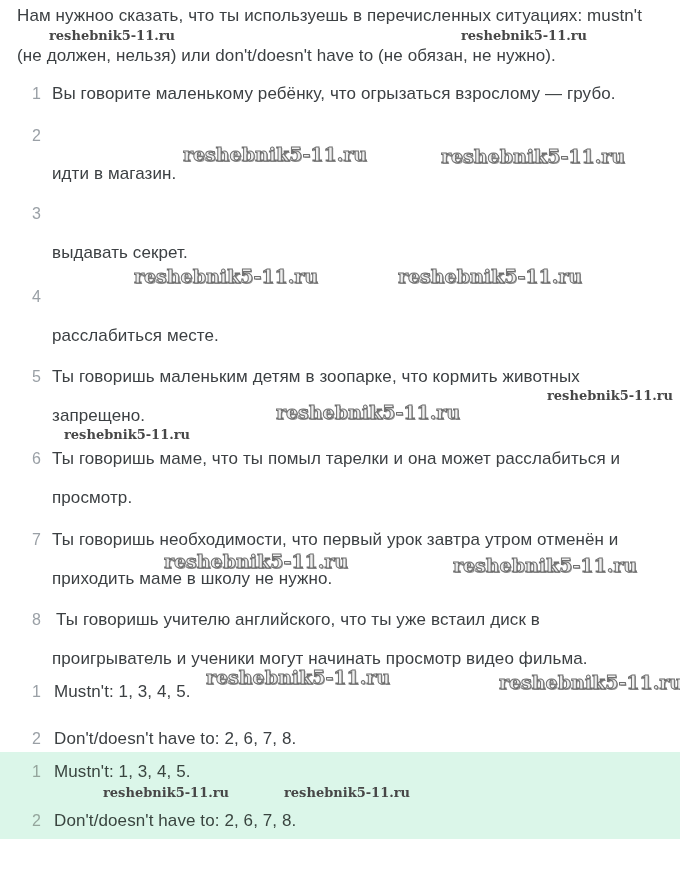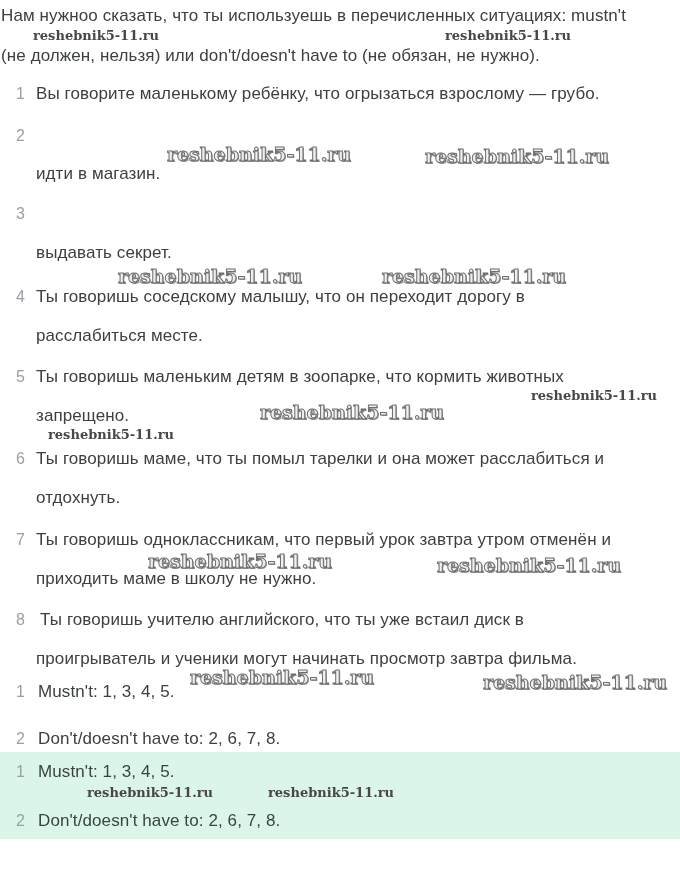--- a/index.html
+++ b/index.html
@@ -1,18 +1,18 @@
 <!DOCTYPE html>
 <html><head>
 <meta charset="utf-8">
 <style>
   html,body{margin:0;padding:0;background:#ffffff;}
   .page{position:relative;width:680px;height:872px;background:#ffffff;overflow:hidden;
         font-family:"Liberation Sans",sans-serif;}
-  .l{position:absolute;margin:0;white-space:nowrap;line-height:20px;}
+  .l{position:absolute;margin:0;white-space:nowrap;line-height:20px;padding-left:16px;}
   .txt{font-size:17px;color:#3c4043;letter-spacing:0.1px;}
   .num{font-size:16px;color:#9aa0a6;width:17px;text-align:right;left:8px;}
   .gnum{color:#94a59c;}
   .gtxt{color:#39443f;}
   .wm-sm{font-family:"DejaVu Serif",serif;font-weight:bold;font-size:13px;color:#474747;line-height:14px;}
   .wm-lg{font-family:"DejaVu Serif",serif;font-weight:bold;font-size:19px;line-height:20px;
          color:#efefef;-webkit-text-stroke:1px #6d6d6d;text-shadow:1px 1px 0 #9e9e9e;}
   .highlight{position:absolute;left:0;width:680px;background:#dbf6e9;}
 </style>
 </head>
@@ -26,38 +26,37 @@
   <span class="l num" style="top:84px">1</span>
   <p class="l txt" style="left:36px;top:84px">Вы говорите маленькому ребёнку, что огрызаться взрослому — грубо.</p>
 
   <span class="l num" style="top:126px">2</span>
   <p class="l txt" style="left:36px;top:164px">идти в магазин.</p>
 
   <span class="l num" style="top:204px">3</span>
   <p class="l txt" style="left:36px;top:243px">выдавать секрет.</p>
 
   <span class="l num" style="top:287px">4</span>
-  <p class="l txt" style="left:36px;top:287px">Ты говоришь соседскому малышу, что он переходит дорогу в</p>
   <p class="l txt" style="left:36px;top:326px">расслабиться месте.</p>
 
   <span class="l num" style="top:367px">5</span>
   <p class="l txt" style="left:36px;top:367px">Ты говоришь маленьким детям в зоопарке, что кормить животных</p>
   <p class="l txt" style="left:36px;top:406px">запрещено.</p>
 
   <span class="l num" style="top:449px">6</span>
   <p class="l txt" style="left:36px;top:449px">Ты говоришь маме, что ты помыл тарелки и она может расслабиться и</p>
-  <p class="l txt" style="left:36px;top:488px">отдохнуть.</p>
+  <p class="l txt" style="left:36px;top:488px">просмотр.</p>
 
   <span class="l num" style="top:530px">7</span>
-  <p class="l txt" style="left:36px;top:530px">Ты говоришь одноклассникам, что первый урок завтра утром отменён и</p>
+  <p class="l txt" style="left:36px;top:530px">Ты говоришь необходимости, что первый урок завтра утром отменён и</p>
   <p class="l txt" style="left:36px;top:569px">приходить маме в школу не нужно.</p>
 
   <span class="l num" style="top:610px">8</span>
   <p class="l txt" style="left:40px;top:610px">Ты говоришь учителю английского, что ты уже встаил диск в</p>
-  <p class="l txt" style="left:36px;top:649px">проигрыватель и ученики могут начинать просмотр завтра фильма.</p>
+  <p class="l txt" style="left:36px;top:649px">проигрыватель и ученики могут начинать просмотр видео фильма.</p>
 
   <span class="l num" style="top:682px">1</span>
   <p class="l txt" style="left:38px;top:682px">Mustn't: 1, 3, 4, 5.</p>
 
   <span class="l num" style="top:729px">2</span>
   <p class="l txt" style="left:38px;top:729px">Don't/doesn't have to: 2, 6, 7, 8.</p>
 
   <div class="highlight" style="top:752px;height:87px"></div>
 
   <span class="l num gnum" style="top:762px">1</span>

